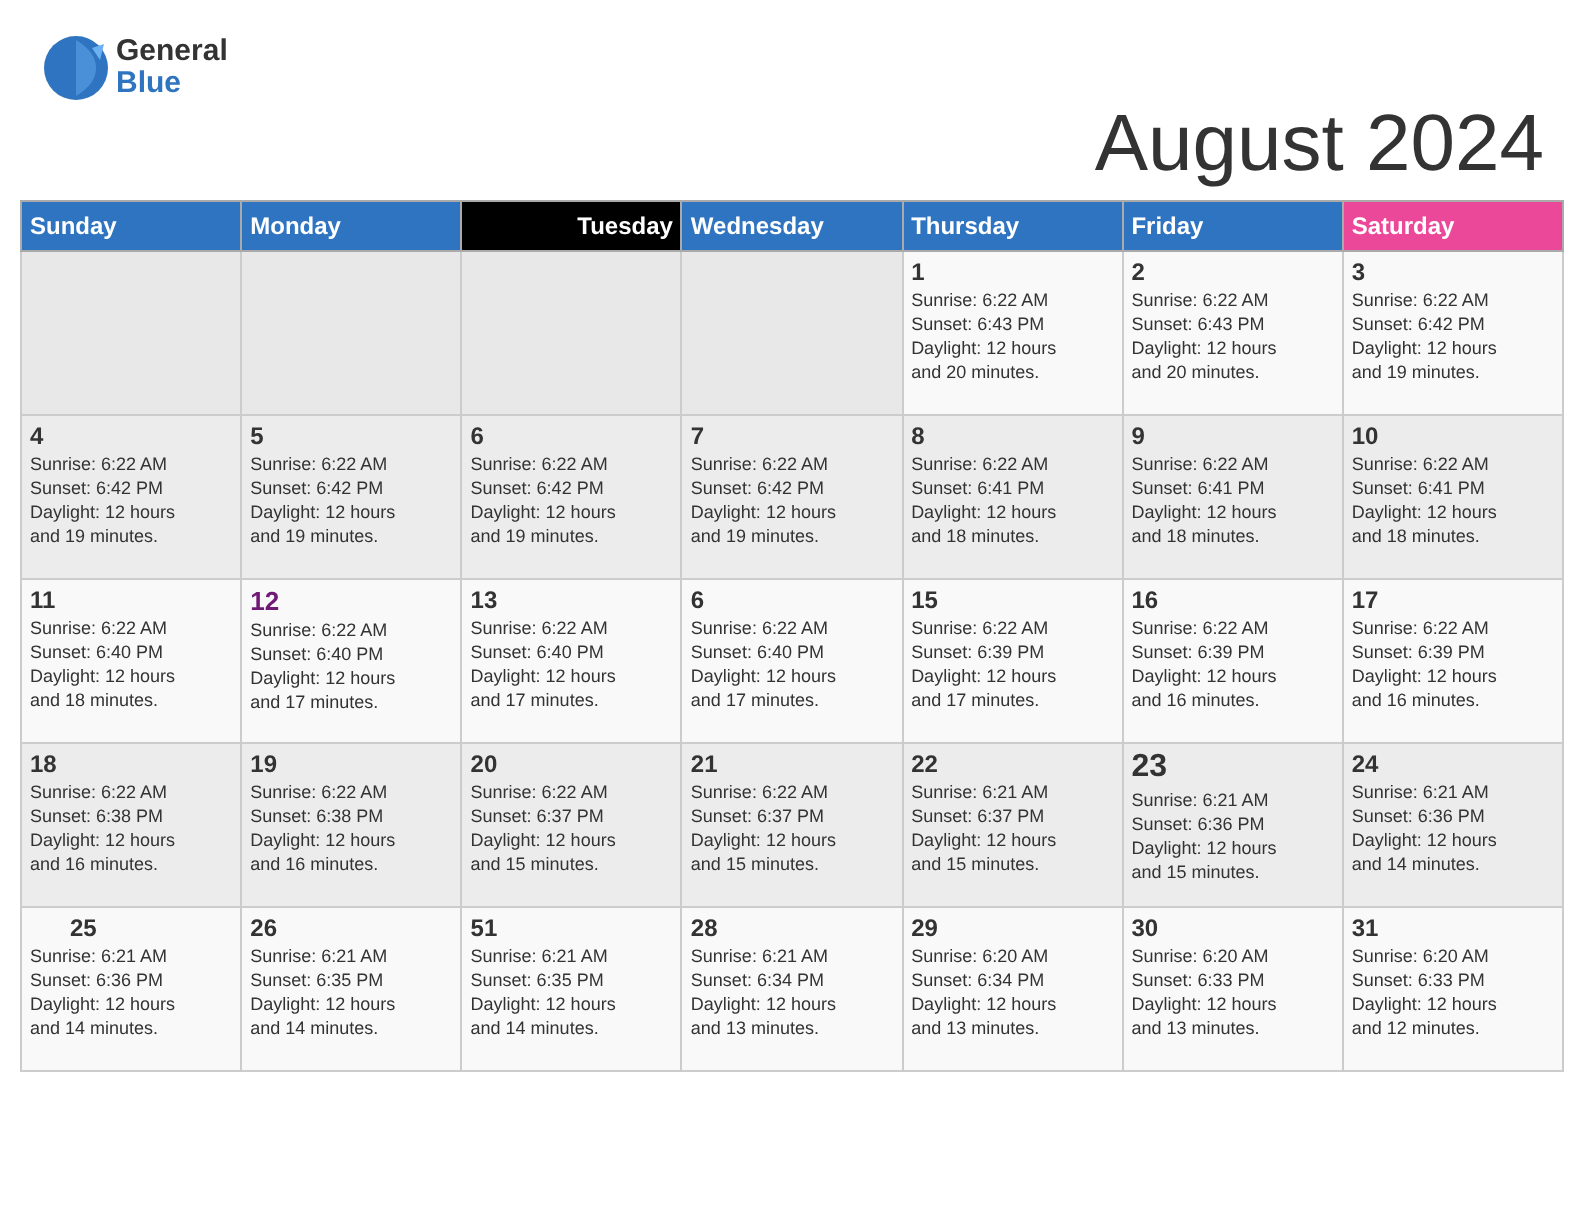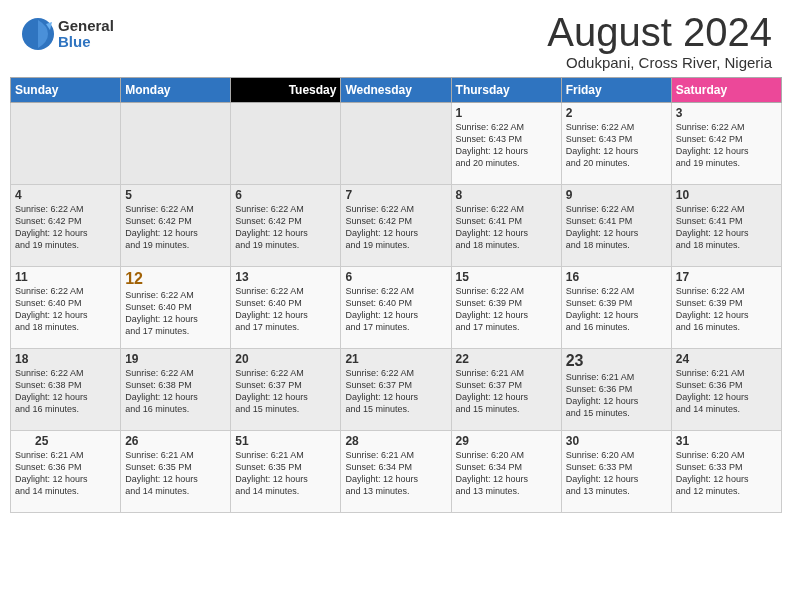--- a/index.html
+++ b/index.html
@@ -13,23 +13,22 @@
     <svg width="36" height="36" viewBox="0 0 36 36">
       <circle cx="18" cy="18" r="16" fill="#2f74c0"></circle>
       <path d="M18 4 Q28 10 28 18 Q28 26 18 32" fill="#4a90d9"></path>
       <path d="M26 8 L32 6 L30 14" fill="#6bb0f0"></path>
     </svg>
     <div style="display:flex;flex-direction:column;line-height:1.1;">
       <span style="font-size:15px;font-weight:bold;color:#333;font-family:Arial,sans-serif;">General</span>
       <span style="font-size:15px;font-weight:bold;color:#2f74c0;font-family:Arial,sans-serif;">Blue</span>
     </div>
   </div>
-  <div style="text-align:right;">
+  <div style="margin-top:40px;">
     <div style="font-size:40px;font-weight:300;color:#333;font-family:Arial,sans-serif;line-height:1.1;">August 2024</div>
-    <div style="font-size:15px;color:#333;font-family:Arial,sans-serif;">Odukpani, Cross River, Nigeria</div>
   </div>
 </div>
 
 <div style="padding: 0 10px;">
   <table style="width:100%;border-collapse:collapse;">
     <thead>
       <tr id="weekday-row">
           <th style="background-color: rgb(47, 116, 192); color: white; font-size: 12px; padding: 5px 4px; text-align: left; border: 1px solid rgb(170, 170, 170); width: 14.28%; font-family: Arial, sans-serif;">Sunday</th>
           <th style="background-color: rgb(47, 116, 192); color: white; font-size: 12px; padding: 5px 4px; text-align: left; border: 1px solid rgb(170, 170, 170); width: 14.28%; font-family: Arial, sans-serif;">Monday</th>
           <th style="background-color: #000000; color: white; font-size: 12px; padding: 5px 4px; text-align: right; border: 1px solid rgb(170, 170, 170); width: 14.28%; font-family: Arial, sans-serif;">Tuesday</th>
@@ -120,21 +119,21 @@
         </tr>
         <tr>
           <td style="vertical-align: top; border: 1px solid rgb(204, 204, 204); padding: 3px 4px; font-size: 9px; height: 82px; background: rgb(249, 249, 249); width: 14.28%;">
             <span style="font-size: 12px; font-weight: bold; color: rgb(51, 51, 51); display: block; margin-bottom: 1px; font-family: Arial, sans-serif;">11</span>
             <div style="font-size: 9px; color: rgb(51, 51, 51); line-height: 1.35; font-family: Arial, sans-serif; white-space: pre-line;">Sunrise: 6:22 AM
 Sunset: 6:40 PM
 Daylight: 12 hours
 and 18 minutes.</div>
           </td>
           <td style="vertical-align: top; border: 1px solid rgb(204, 204, 204); padding: 3px 4px; font-size: 9px; height: 82px; background: rgb(249, 249, 249); width: 14.28%;">
-            <span style="font-size: 16px; font-weight: bold; color: #a16207; display: block; margin-bottom: 1px; font-family: Arial, sans-serif;">12</span>
+            <span style="font-size: 13px; font-weight: bold; color: #701a75; display: block; margin-bottom: 1px; font-family: Arial, sans-serif;">12</span>
             <div style="font-size: 9px; color: rgb(51, 51, 51); line-height: 1.35; font-family: Arial, sans-serif; white-space: pre-line;">Sunrise: 6:22 AM
 Sunset: 6:40 PM
 Daylight: 12 hours
 and 17 minutes.</div>
           </td>
           <td style="vertical-align: top; border: 1px solid rgb(204, 204, 204); padding: 3px 4px; font-size: 9px; height: 82px; background: rgb(249, 249, 249); width: 14.28%;">
             <span style="font-size: 12px; font-weight: bold; color: rgb(51, 51, 51); display: block; margin-bottom: 1px; font-family: Arial, sans-serif;">13</span>
             <div style="font-size: 9px; color: rgb(51, 51, 51); line-height: 1.35; font-family: Arial, sans-serif; white-space: pre-line;">Sunrise: 6:22 AM
 Sunset: 6:40 PM
 Daylight: 12 hours

